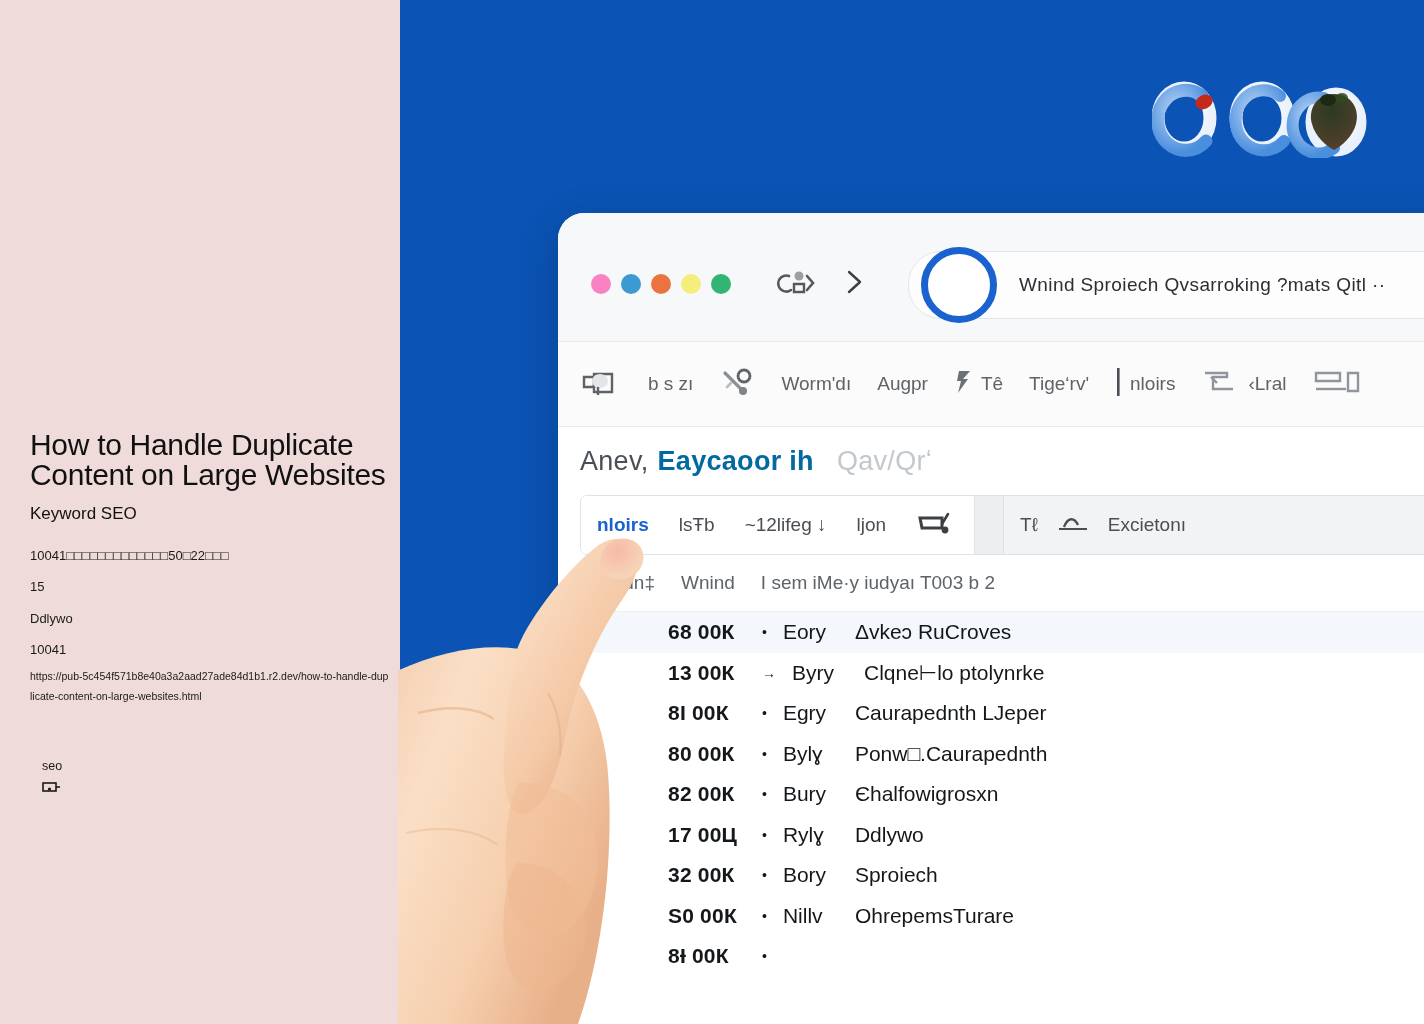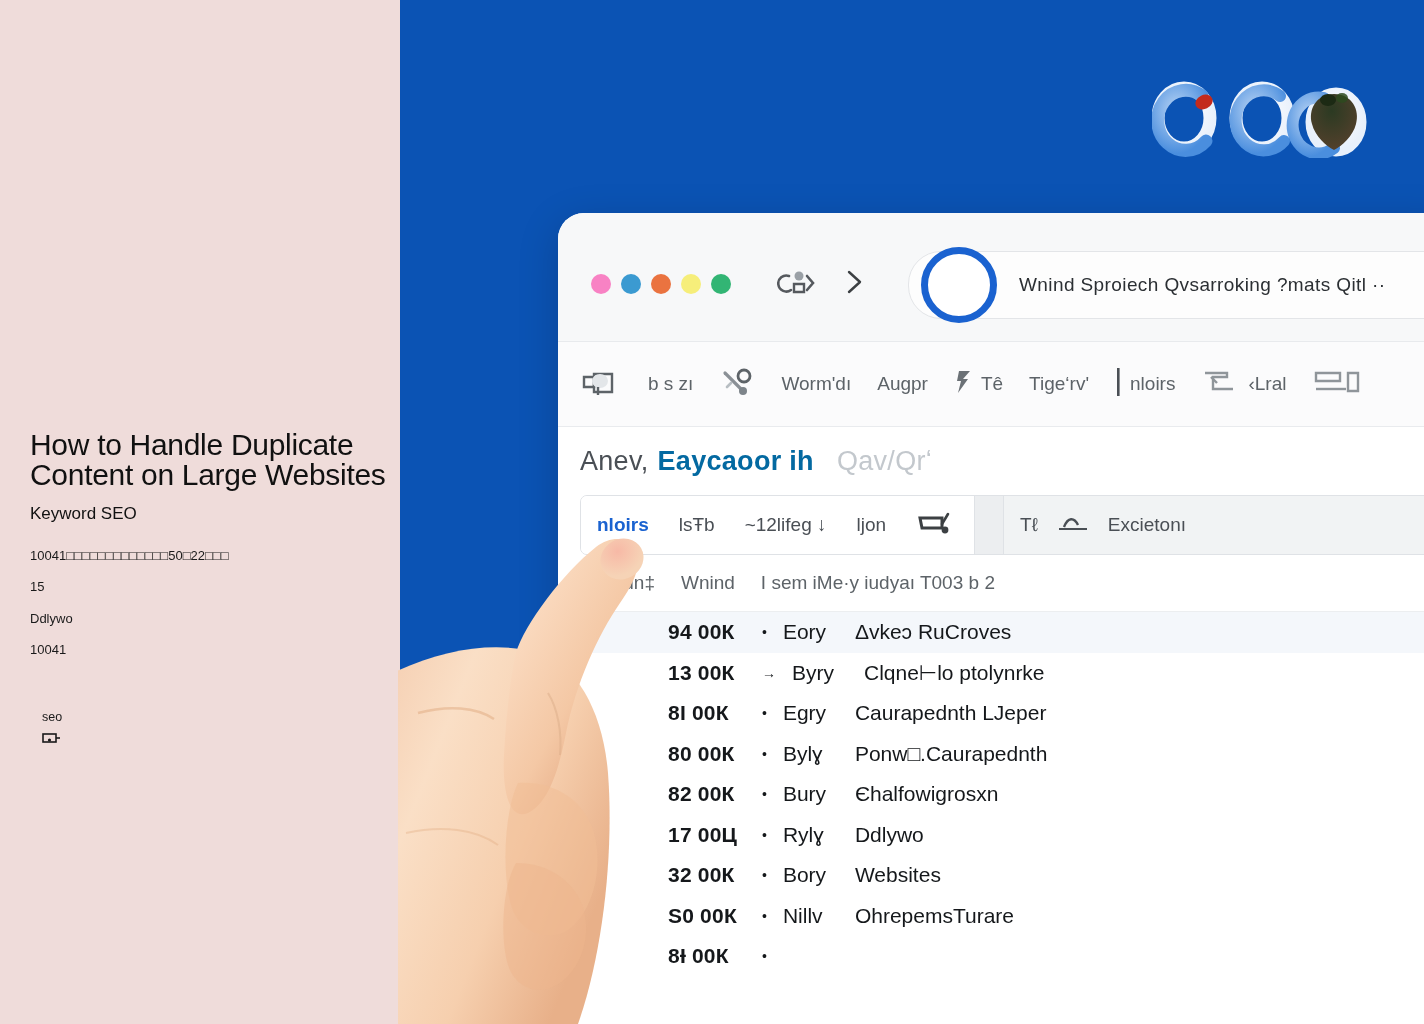--- a/index.html
+++ b/index.html
@@ -312,21 +312,21 @@
     </div>
 
     <div class="subhdr">
       <span>Hly oun‡</span>
       <span>Wnind</span>
       <span>I sem iMe·y iudyaı T003 b 2</span>
     </div>
 
     <div class="rows">
       <div class="row alt">
-        <span class="r-num">94 00К</span>
+        <span class="r-num">68 00К</span>
         <span class="r-arrow">•</span>
         <span class="r-mid">Eory</span>
         <span class="r-label">Δvkeɔ  RuCroves</span>
       </div>
       <div class="row">
         <span class="r-num">13 00К</span>
         <span class="r-arrow">→</span>
         <span class="r-mid">Byry</span>
         <span class="r-label">Clqne⊢lo ptolynrke</span>
       </div>
@@ -351,21 +351,21 @@
       <div class="row">
         <span class="r-num">17 00Ц</span>
         <span class="r-arrow">•</span>
         <span class="r-mid">Rylɣ</span>
         <span class="r-label">Ddlywo</span>
       </div>
       <div class="row">
         <span class="r-num">32 00К</span>
         <span class="r-arrow">•</span>
         <span class="r-mid">Bory</span>
-        <span class="r-label">Websites</span>
+        <span class="r-label">Sproiech</span>
       </div>
       <div class="row">
         <span class="r-num">S0 00К</span>
         <span class="r-arrow">•</span>
         <span class="r-mid">Nillᴠ</span>
         <span class="r-label">OhrepemsTurare</span>
       </div>
       <div class="row">
         <span class="r-num">8Ɨ 00К</span>
         <span class="r-arrow">•</span>
@@ -417,20 +417,21 @@
   </div>
 
   <div class="left-panel">
     <div class="lp-inner">
       <h1 class="lp-title">How to Handle Duplicate Content on Large Websites</h1>
       <div class="lp-sub">Keyword SEO</div>
       <div class="lp-line">10041□□□□□□□□□□□□□50□22□□□</div>
       <div class="lp-line">15</div>
       <div class="lp-line">Ddlywo</div>
       <div class="lp-line">10041</div>
+      <div class="lp-url">https://pub-5c454f571b8e40a3a2aad27ade84d1b1.r2.dev/how-to-handle-duplicate-content-on-large-websites.html</div>
       <div class="lp-seo">seo</div>
       <div class="lp-glyph">
         <svg width="20" height="11" viewBox="0 0 20 11">
           <rect x="1" y="1" width="13" height="8" fill="none" stroke="#1a1a1a" stroke-width="1.6"></rect>
           <path d="M14 5 h4" stroke="#1a1a1a" stroke-width="1.6"></path>
           <circle cx="7.5" cy="7" r="1.6" fill="#1a1a1a"></circle>
         </svg>
       </div>
     </div>
   </div>

